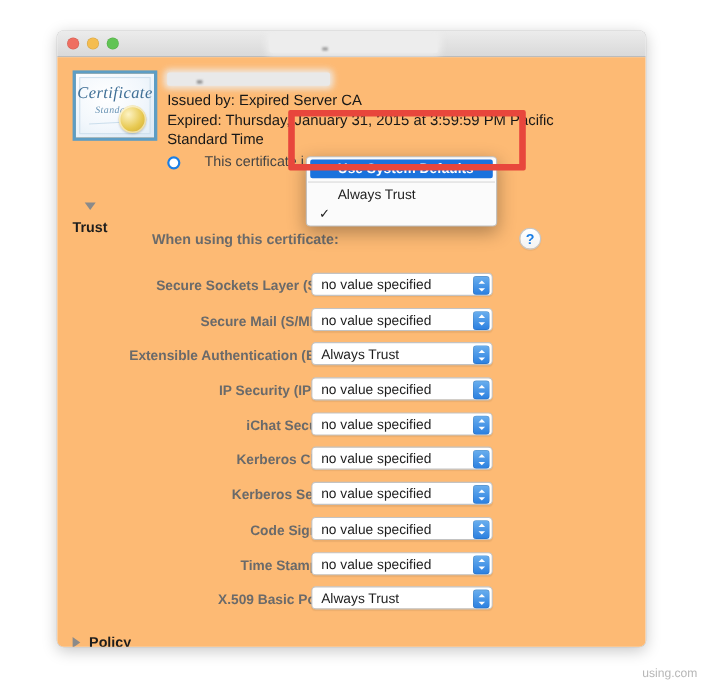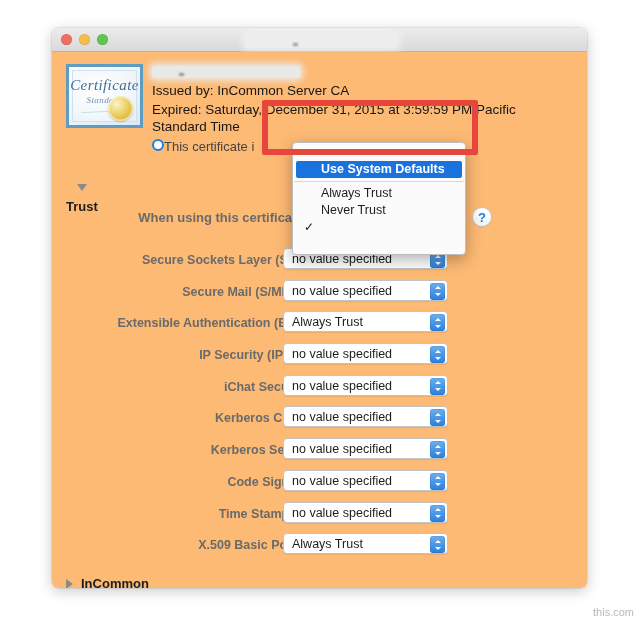--- a/index.html
+++ b/index.html
@@ -84,21 +84,21 @@
     content:""; position:absolute; left:27px; top:7px; width:5px; height:3px;
     background:#8f8f8f; filter:blur(1.1px);
   }
 
   .hdr-line { position:absolute; left:100px; font-size:13.5px; color:#171717; }
   .hdr-issued  { top:31px; }
   .hdr-expired { top:49px; width:398px; line-height:17px; }
 
   .status-line {
     position:absolute; left:100px; top:87px;
-    display:flex; align-items:flex-start; gap:0;
+    display:flex; align-items:flex-end; gap:22px;
     font-size:13px; color:#444;
   }
   .status-dot {
     width:12px; height:12px; border-radius:50%;
     border:2.5px solid #1a7ee5; background:#fff; flex:none;
   }
 
   
   .tri {
     width:0; height:0; flex:none;
@@ -155,24 +155,24 @@
   }
   .stepper::before, .stepper::after{
     content:""; position:absolute; left:50%; margin-left:-3px;
     border-left:3px solid transparent; border-right:3px solid transparent;
   }
   .stepper::before{ top:3.5px; border-bottom:3.5px solid #fff; }
   .stepper::after { bottom:3.5px; border-top:3.5px solid #fff; }
 
   
   .popup {
-    position:absolute; left:240px; top:90px; width:174px;
+    position:absolute; left:226px; top:90px; width:174px;
     background:#fbfbfb; border:1px solid #bfbfbf; border-radius:4px;
     box-shadow:0 5px 16px rgba(0,0,0,0.3);
-    padding:18px 0; z-index:30;
+    padding:2px 0; z-index:30;
   }
   .mi {
     position:relative; height:17px; line-height:17px;
     padding-left:28px; font-size:12.5px; color:#1d1d1d; white-space:nowrap;
   }
   .mi.selected {
     background:#1a72dd; color:#fff; font-weight:bold;
     margin:0 3px; border-radius:2px; padding-left:25px;
   }
   .mi .check { position:absolute; left:11px; top:0; font-size:12px; }
@@ -210,22 +210,22 @@
 
       <div class="cert-icon">
         <div class="inner"></div>
         <div class="word1">Certificate</div>
         <div class="word2">Standard</div>
         <div class="flourish"></div>
         <div class="seal"></div>
       </div>
 
       <div class="hdr-blur"></div>
-      <div class="hdr-line hdr-issued">Issued by: InCommon Server CA</div>
-      <div class="hdr-line hdr-expired">Expired: Saturday, December 31, 2015 at 3:59:59 PM Pacific Standard Time</div>
+      <div class="hdr-line hdr-issued">Issued by: Expired Server CA</div>
+      <div class="hdr-line hdr-expired">Expired: Thursday, January 31, 2015 at 3:59:59 PM Pacific Standard Time</div>
 
       <div class="status-line">
         <span class="status-dot"></span>
         <span>This certificate i</span>
       </div>
 
       <div class="disclosure trust">
         <span class="tri"></span>
         <span>Trust</span>
       </div>
@@ -313,39 +313,36 @@
           <div class="select">
             <span class="val">Always Trust</span>
             <span class="stepper"></span>
           </div>
         </div>
 
       </div>
 
       <div class="disclosure details">
         <span class="tri right"></span>
-        <span>InCommon</span>
+        <span>Policy</span>
       </div>
 
       <div class="popup">
         <div class="mi selected">
           <span>Use System Defaults</span>
         </div>
         <div class="mi-sep"></div>
         <div class="mi">
           <span>Always Trust</span>
         </div>
         <div class="mi">
-          <span>Never Trust</span>
-        </div>
-        <div class="mi">
           <span class="check">✓</span>
         </div>
       </div>
 
     </div>
   </div>
 
   <div class="annot"></div>
 
-  <div class="watermark">this.com</div>
+  <div class="watermark">using.com</div>
 
 </div>
 
 </body></html>

